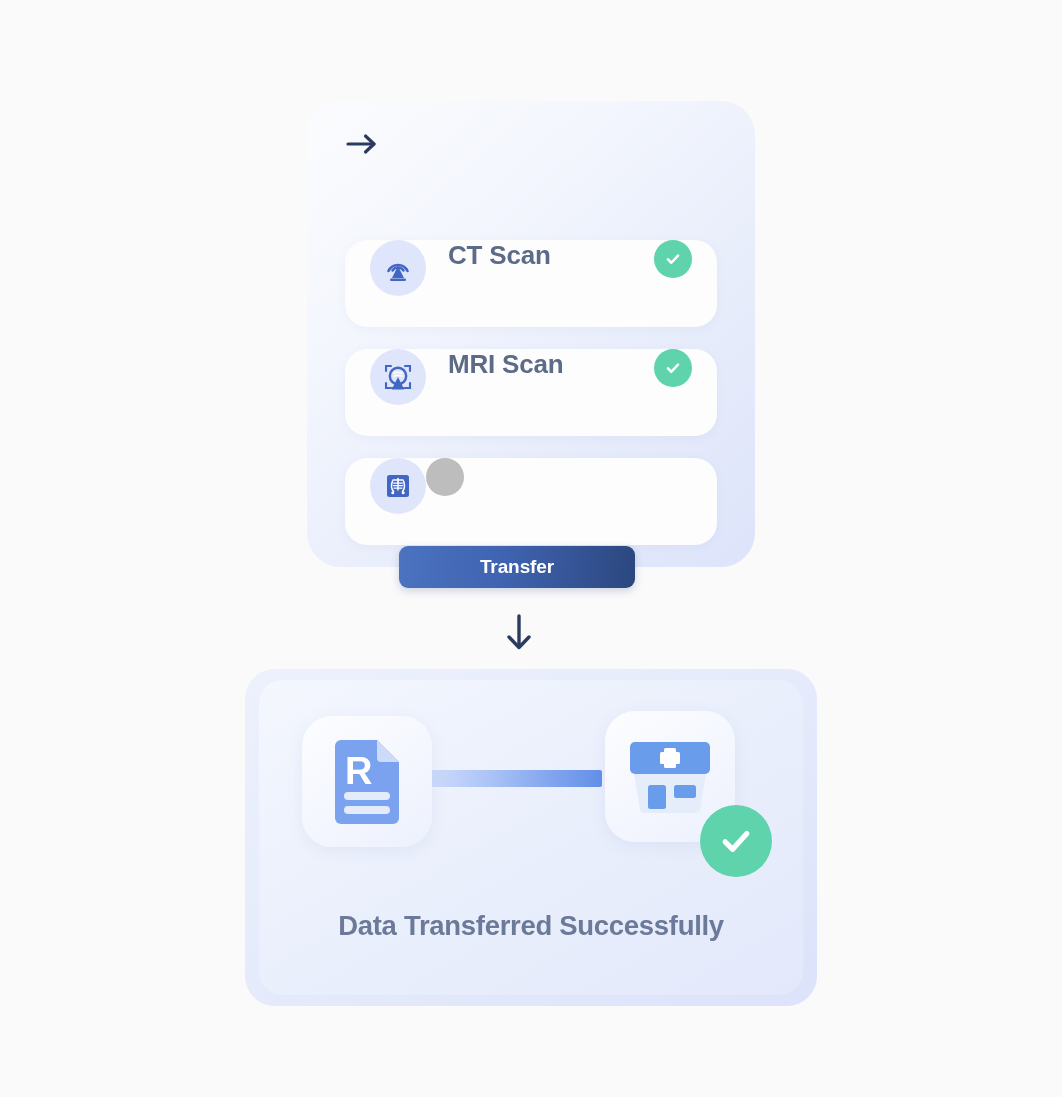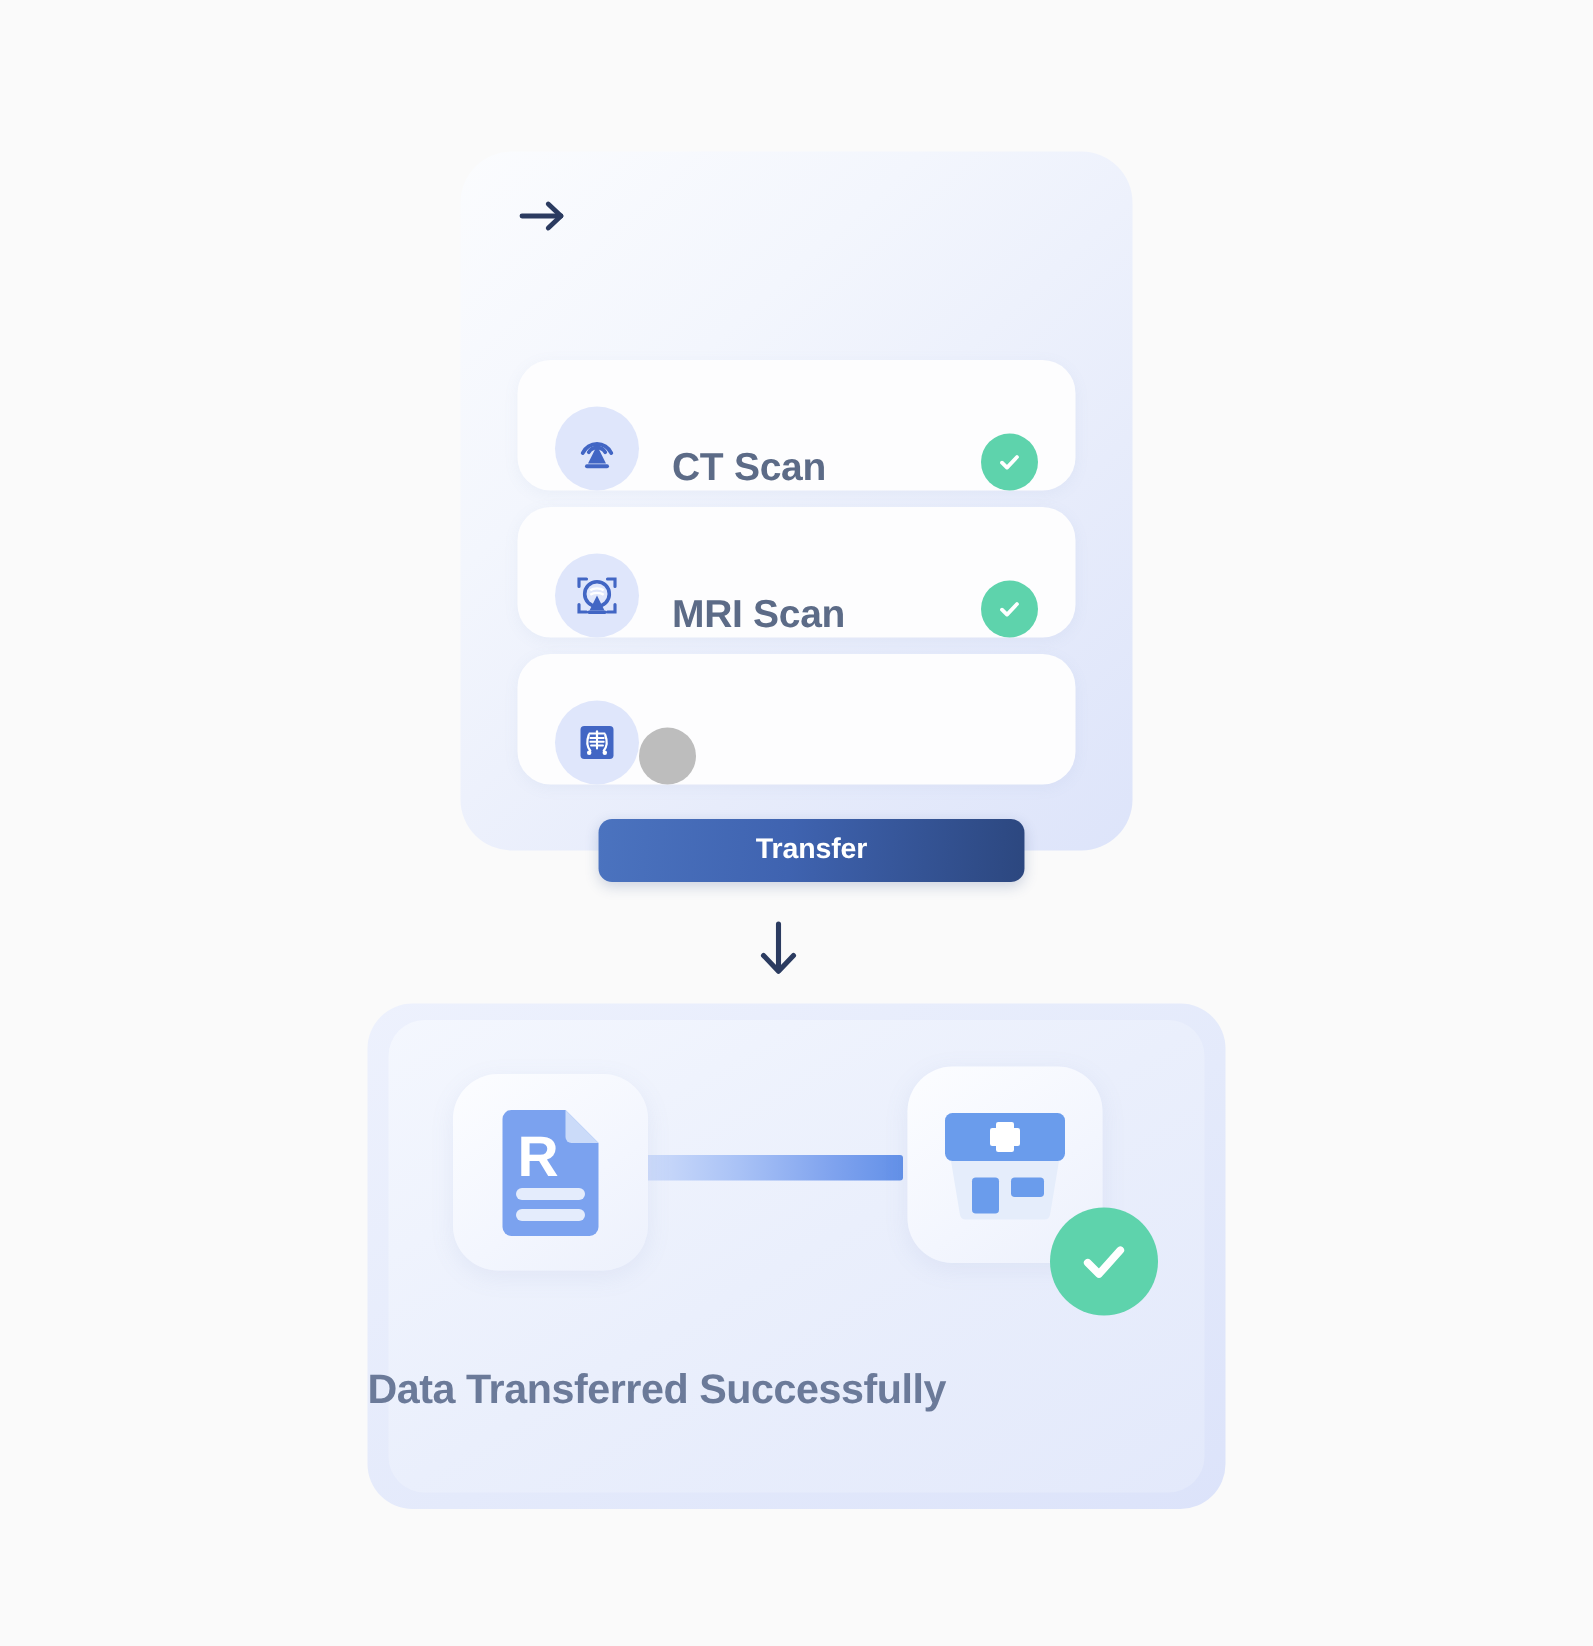--- a/index.html
+++ b/index.html
@@ -55,24 +55,24 @@
   .scan-list {
     position: absolute;
     left: 38px;
     top: 139px;
     width: 372px;
   }
 
   .scan-row {
     position: relative;
     display: flex;
-    align-items: flex-end;
+    align-items: flex-start;
     width: 372px;
     height: 87px;
-    margin-bottom: 11px;
+    margin-bottom: 22px;
     border-radius: 22px;
     background: #FDFDFE;
     box-shadow: 0 2px 10px rgba(120,140,190,0.07);
   }
 
   .scan-icon-wrap {
     flex: 0 0 auto;
     width: 56px;
     height: 56px;
     margin-left: 25px;
@@ -103,21 +103,21 @@
     justify-content: center;
   }
   .scan-status.done    { background: #5ED3AC; }
   .scan-status.pending { background: #BDBDBD; }
 
   
   .transfer-btn {
     position: absolute;
     left: 399px;
     top: 546px;
-    width: 284px;
+    width: 236px;
     height: 42px;
     border: none;
     border-radius: 9px;
     background: linear-gradient(95deg, #4B73BF 0%, #3F63B0 45%, #2C477F 100%);
     color: #FFFFFF;
     font-family: "Liberation Sans", sans-serif;
     font-size: 19px;
     font-weight: bold;
     letter-spacing: -0.1px;
     cursor: pointer;
@@ -189,21 +189,21 @@
     display: flex;
     align-items: center;
     justify-content: center;
   }
 
   .result-caption {
     position: absolute;
     left: 245px;
     top: 910px;
     width: 572px;
-    text-align: left;
+    text-align: center;
     font-size: 27.5px;
     font-weight: bold;
     color: #6B7A99;
     letter-spacing: -0.3px;
   }
 </style>
 </head>
 <body>
 
 <div id="stage">

